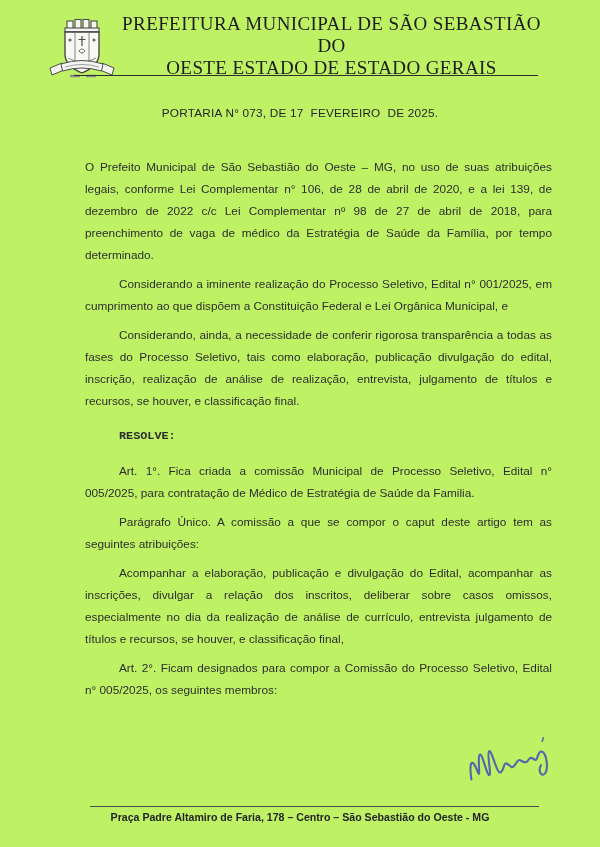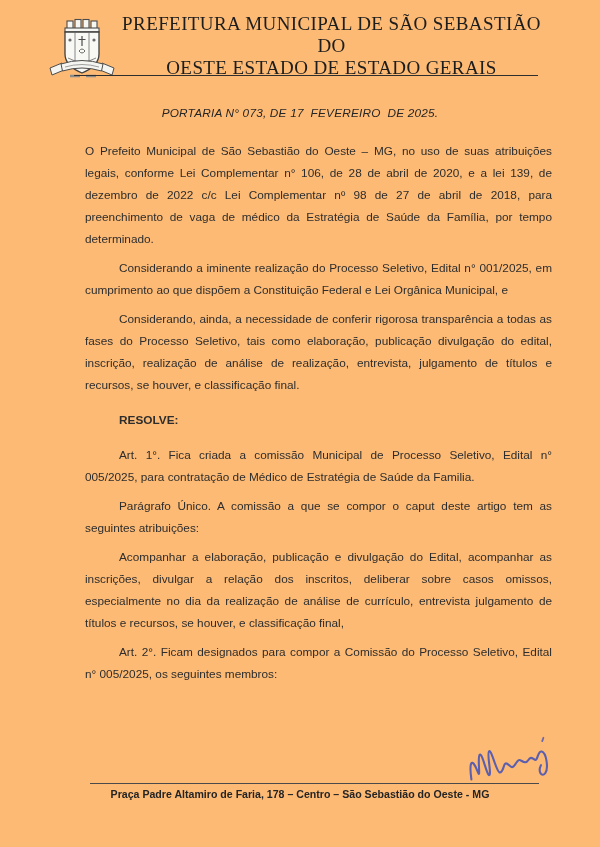--- a/index.html
+++ b/index.html
@@ -1,20 +1,20 @@
 <!DOCTYPE html>
 <html lang="pt"><head>
 <meta charset="utf-8">
 <style>
   html,body{margin:0;padding:0;background:#e9e9e9;}
   .page{
     position:relative;
     width:600px;height:847px;
     margin:0 auto;
-    background:#fdba74;
+    background:#bef264;
     color:#2d2d2d;
     font-family:"Liberation Sans", sans-serif;
     overflow:hidden;
     box-sizing:border-box;
   }
   
   .header{position:relative;height:64px;}
   .logo{position:absolute;left:46px;top:5px;width:72px;height:68px;}
   .header-title{
     margin:13px 55px 0 118px;
@@ -28,45 +28,44 @@
     position:absolute;left:74px;top:62px;width:464px;height:0;
     border-top:1.6px solid #2e2e2e;
   }
   
   .portaria{
     margin-top:29px;
     text-align:center;
     font-size:11.8px;color:#262626;
     white-space:pre;
     letter-spacing:.2px;
-    font-style:italic;
   }
   
   .ementa{
     margin:29px 55px 0 345px;
     font-weight:bold;
     font-size:11.8px;line-height:25px;
     text-align:justify;
     color:#222;
   }
   
   .doc-body{
-    margin:20px 48px 0 85px;
+    margin:36px 48px 0 85px;
     font-size:11.8px;line-height:22px;
     text-align:justify;
     color:#2d2d2d;
   }
   .para{margin:0 0 7px 0;}
   .indent{text-indent:34px;}
-  .bold{font-weight:bold;}
+  .bold{font-weight:bold;font-family:Liberation Mono, monospace;}
   .resolve{margin-top:13px;margin-bottom:13px;}
   
   .signature{position:absolute;top:736px;left:462px;width:92px;height:50px;}
   
-  .footer{position:absolute;left:0;top:783px;width:600px;}
+  .footer{position:absolute;left:0;top:806px;width:600px;}
   .footer-rule{margin:0 0 3px 90px;width:449px;border-top:1px solid #4a4a4a;}
   .footer-text{
     text-align:center;
     font-weight:bold;
     font-size:10.6px;line-height:15px;
     color:#242424;
   }
 </style>
 </head>
 <body>

